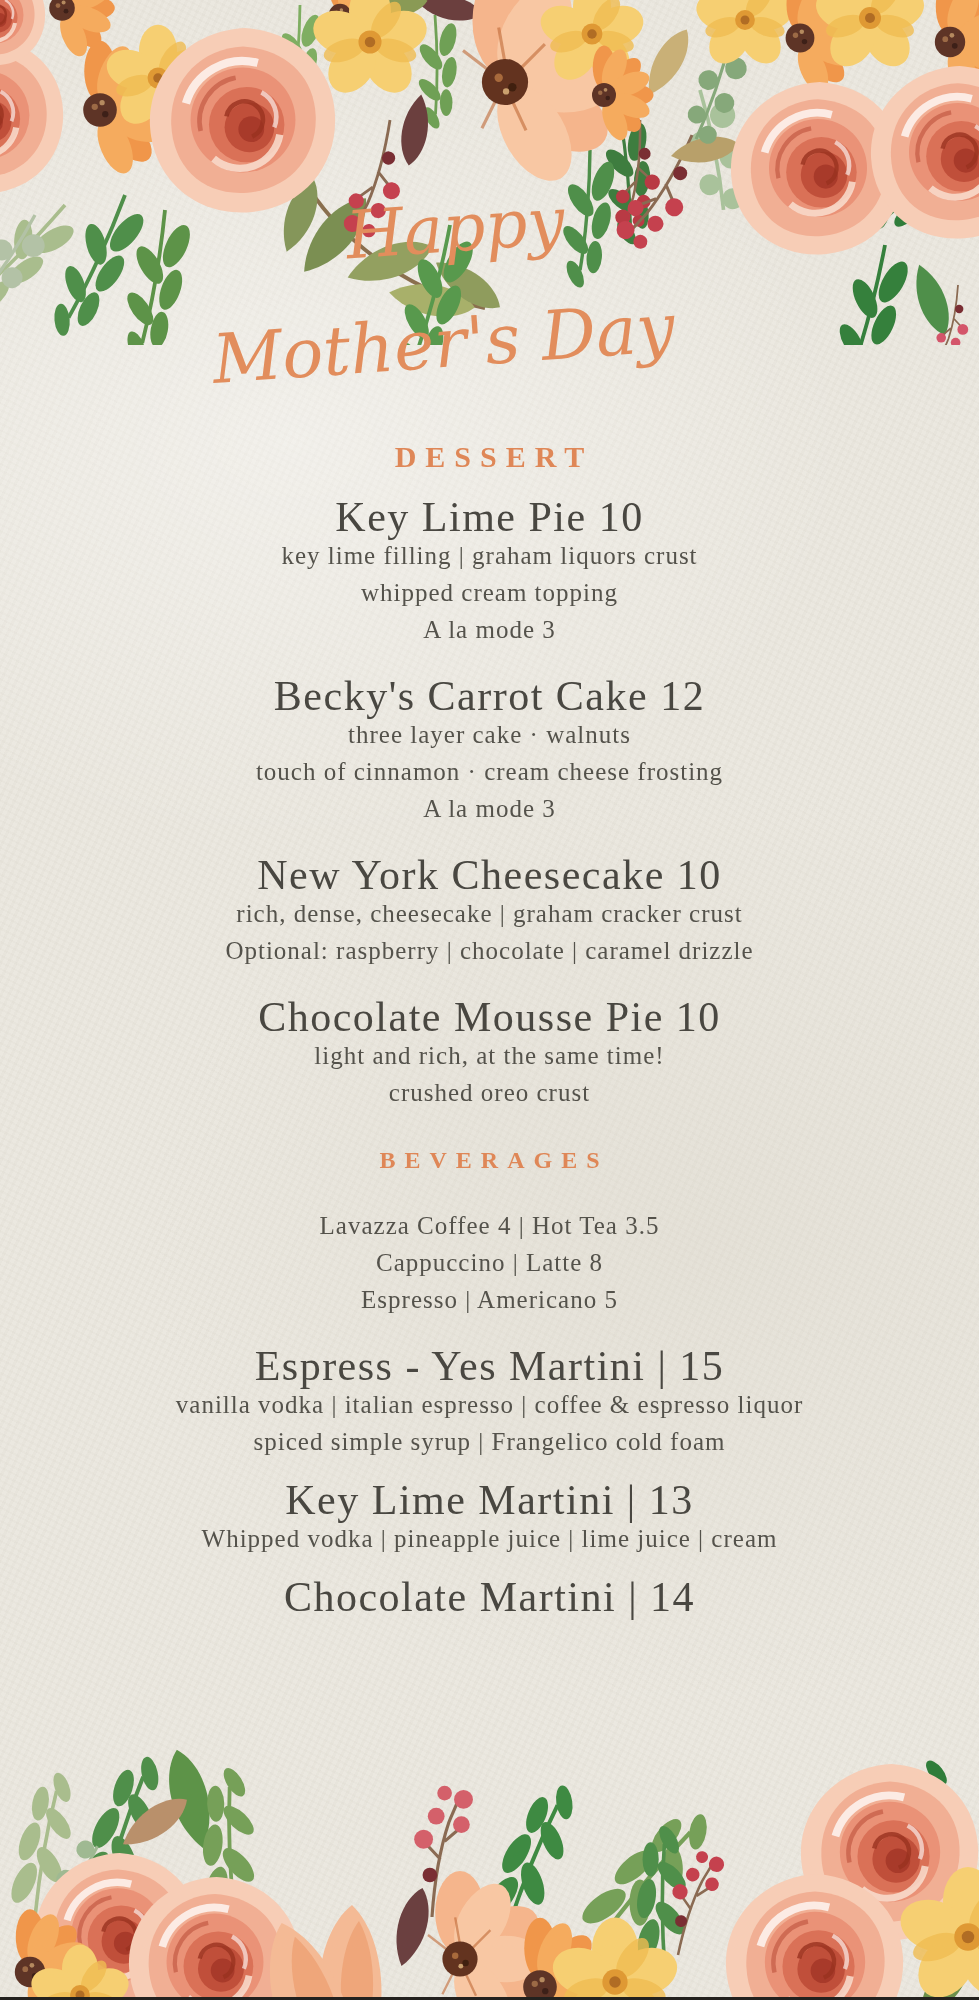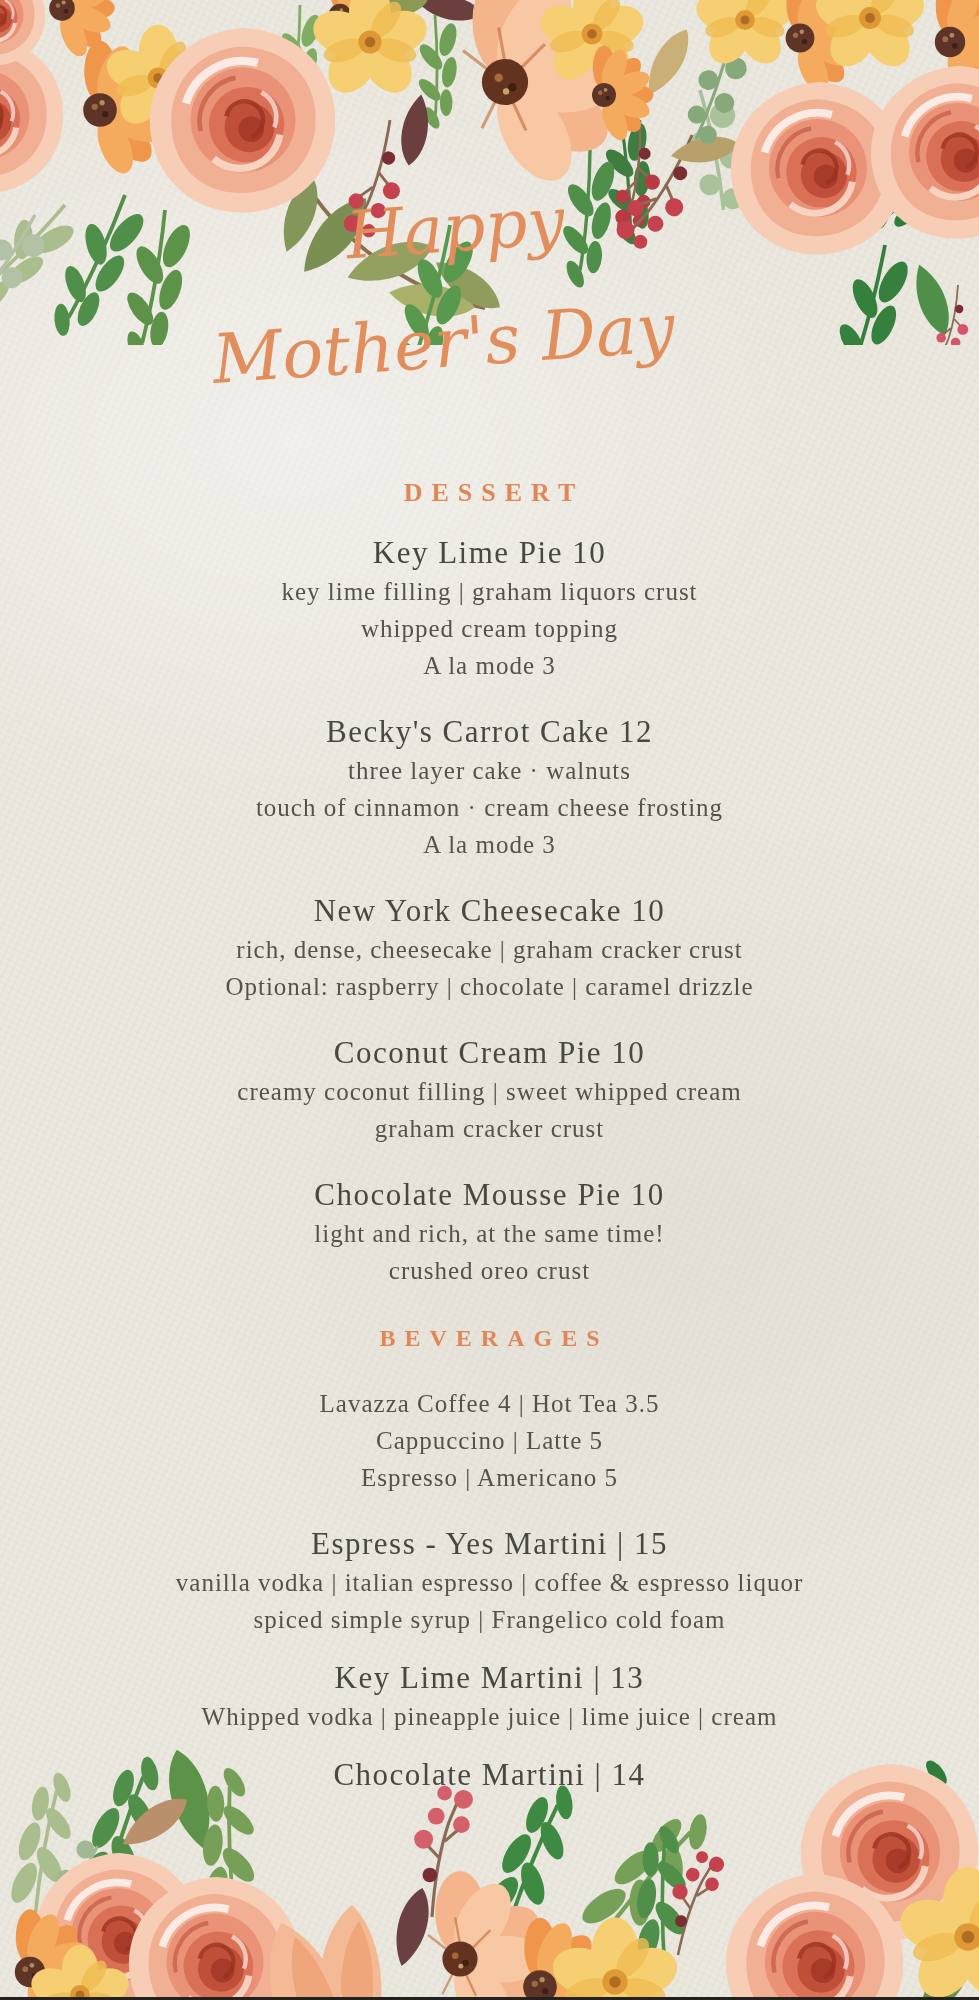--- a/index.html
+++ b/index.html
@@ -30,34 +30,34 @@
     font-style:italic;
     color:#e28d5c;
     transform:rotate(-4deg);
   }
   .script-1{margin-top:186px;line-height:86px;}
   .script-1 .inner{font-size:66px;position:relative;left:-34px;}
   .script-2{margin-top:10px;line-height:90px;}
   .script-2 .inner{font-size:68px;position:relative;left:-46px;}
 
   .section-heading{
-    margin-top:64px;
-    font-size:26px;line-height:44px;
+    margin-top:28px;
+    font-size:30px;line-height:44px;
     letter-spacing:9px;text-indent:9px;
     font-weight:bold;
     color:#df8757;
   }
   .section-heading.beverages{margin-top:26px;font-size:24px;line-height:46px;}
 
   .menu-item{margin-top:28px;}
   .menu-item.first{margin-top:18px;}
   .menu-item.tight{margin-top:20px;text-align:center;}
   .menu-item.coffee-group{margin-top:24px;font-family:Liberation Serif, serif;}
   .item-title{
-    font-size:31px;line-height:40px;
+    font-size:42px;line-height:40px;
     letter-spacing:1.5px;
     color:#494741;
     margin-top:8px;
   }
   .item-line{
     font-size:25px;line-height:37px;
     letter-spacing:1px;
     color:#54524b;
     white-space:nowrap;
   }
@@ -290,37 +290,32 @@
       <div class="item-line">touch of cinnamon · cream cheese frosting</div>
       <div class="item-line">A la mode 3</div>
     </div>
 
     <div class="menu-item">
       <div class="item-title">New York Cheesecake 10</div>
       <div class="item-line">rich, dense, cheesecake | graham cracker crust</div>
       <div class="item-line">Optional: raspberry | chocolate | caramel drizzle</div>
     </div>
 
-    <div class="menu-item">
-      <div class="item-title">Coconut Cream Pie 10</div>
-      <div class="item-line">creamy coconut filling | sweet whipped cream</div>
-      <div class="item-line">graham cracker crust</div>
-    </div>
 
     <div class="menu-item">
       <div class="item-title">Chocolate Mousse Pie 10</div>
       <div class="item-line">light and rich, at the same time!</div>
       <div class="item-line">crushed oreo crust</div>
     </div>
 
     <div class="section-heading beverages">BEVERAGES</div>
 
     <div class="menu-item coffee-group">
       <div class="item-line">Lavazza Coffee 4 | Hot Tea 3.5</div>
-      <div class="item-line">Cappuccino | Latte 5</div>
+      <div class="item-line">Cappuccino | Latte 8</div>
       <div class="item-line">Espresso | Americano 5</div>
     </div>
 
     <div class="menu-item">
       <div class="item-title">Espress - Yes Martini | 15</div>
       <div class="item-line">vanilla vodka | italian espresso | coffee &amp; espresso liquor</div>
       <div class="item-line">spiced simple syrup | Frangelico cold foam</div>
     </div>
 
     <div class="menu-item tight">

